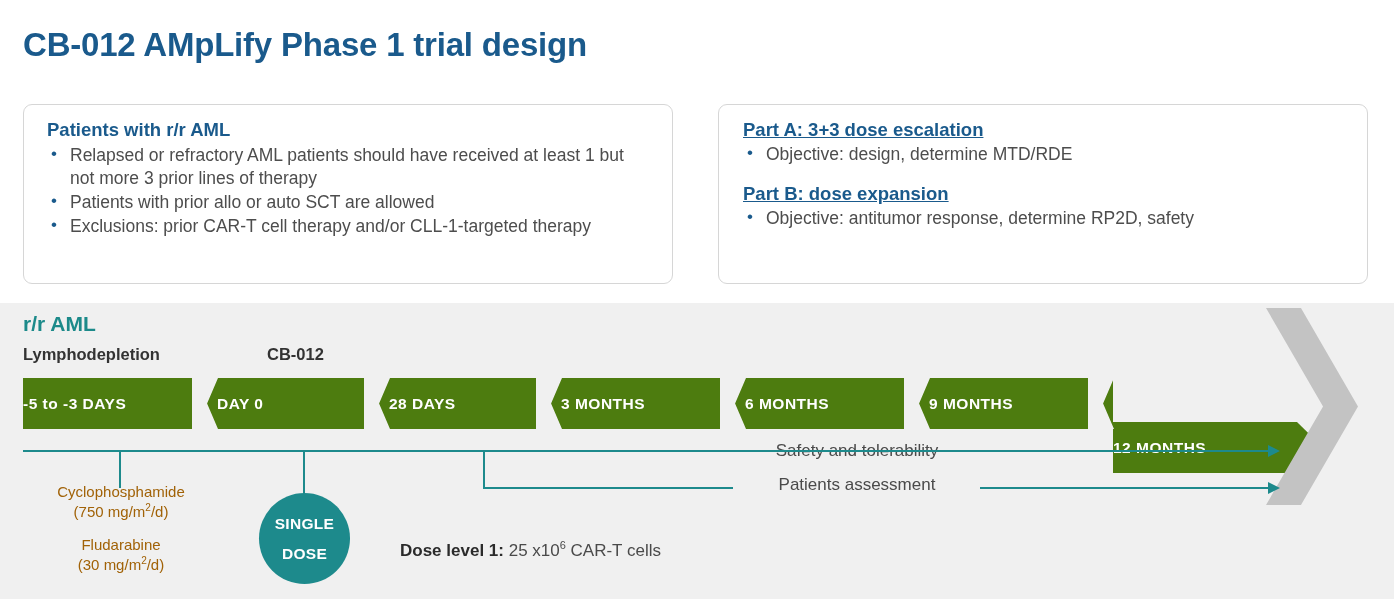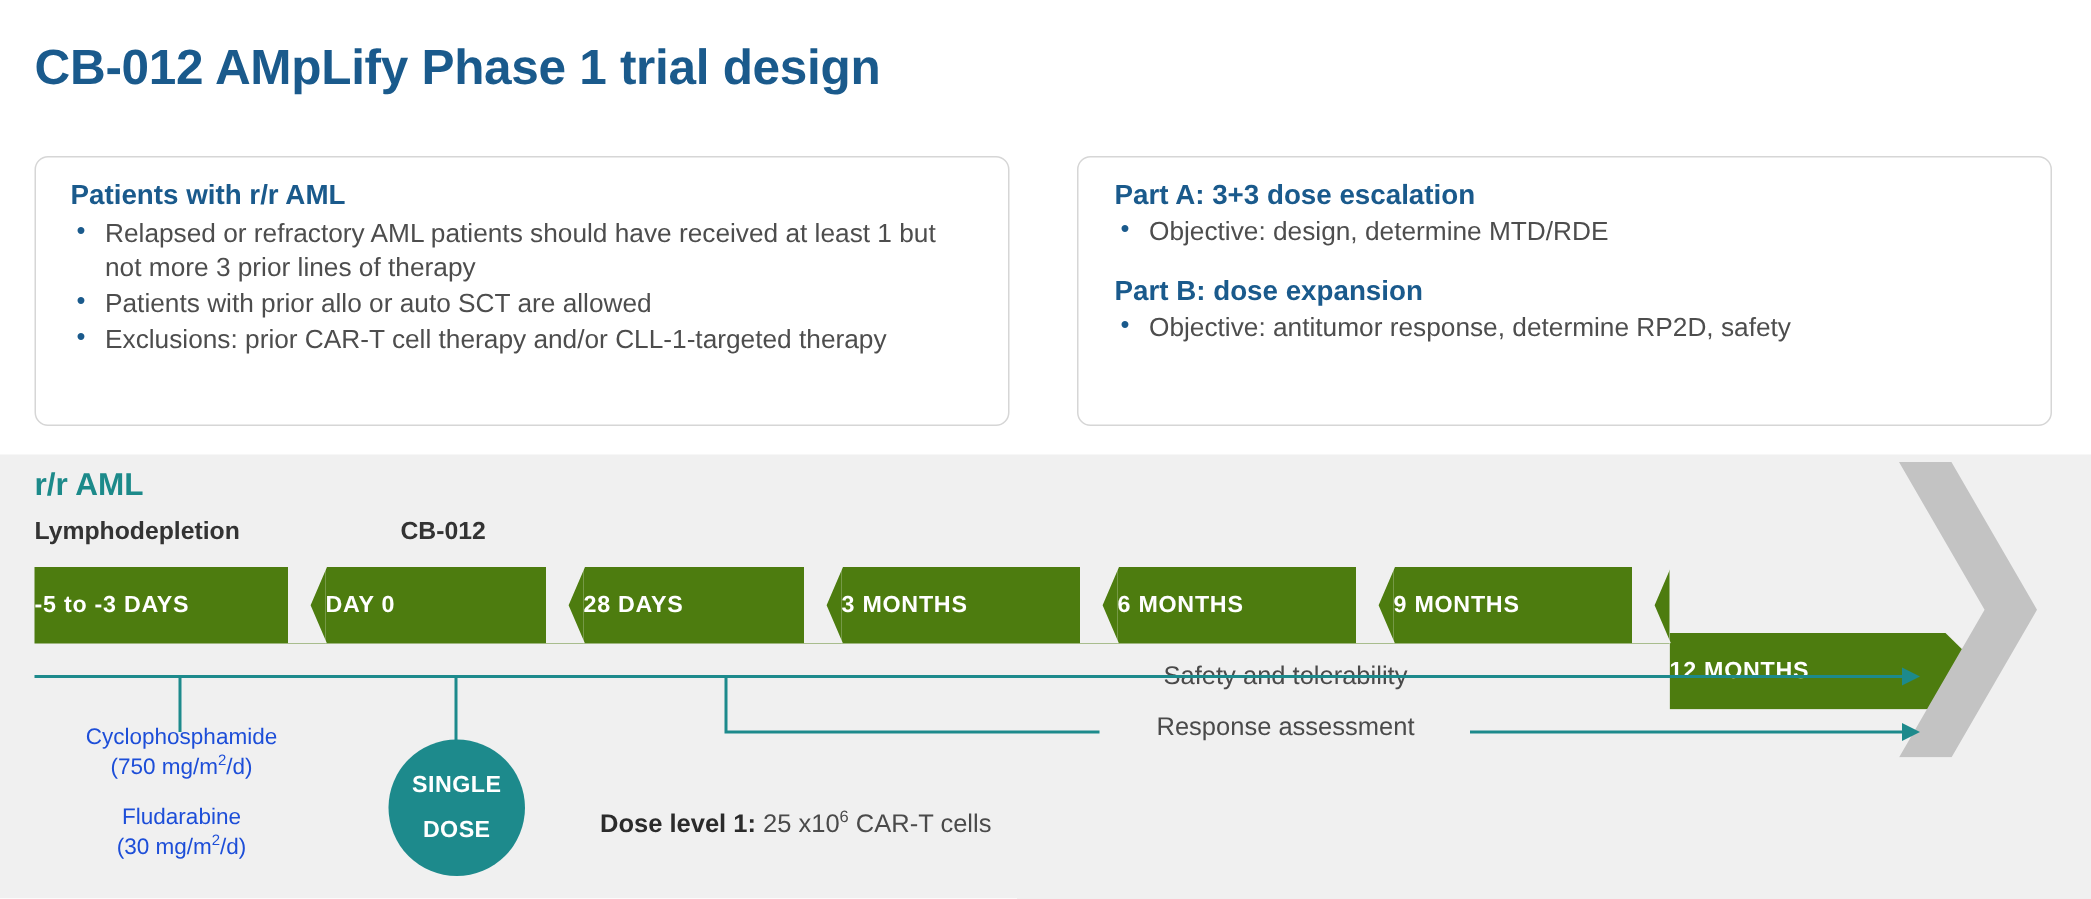--- a/index.html
+++ b/index.html
@@ -39,21 +39,21 @@
   #card-patients { left: 23px;  width: 650px; padding-left: 23px; }
   #card-parts    { left: 718px; width: 650px; }
 
   .card-heading {
     font-size: 18.5px;
     font-weight: bold;
     color: #1a5a8c;
     margin-bottom: 3px;
     white-space: nowrap;
   }
-  #card-parts .card-heading { margin-bottom: 2px; }
+  #card-parts .card-heading { margin-bottom: 2px; text-decoration: underline; }
   #card-parts .part-block.second { margin-top: 17px; }
 
   ul.bullets { list-style: none; }
   ul.bullets li {
     position: relative;
     padding-left: 23px;
     font-size: 17.5px;
     line-height: 1.32;
     color: #4d4d4d;
     margin-bottom: 1px;
@@ -142,21 +142,21 @@
 
   
   #connectors { position: absolute; left: 0; top: 0; width: 1394px; height: 296px; z-index: 4; }
 
   
   .drug-label {
     position: absolute;
     text-align: center;
     font-size: 15px;
     line-height: 1.25;
-    color: #1d4ed8;
+    color: #a16207;
     white-space: nowrap;
   }
   #label-cyclo { left: 41px; top: 180px; width: 160px; }
   #label-fluda { left: 41px; top: 233px; width: 160px; }
   .drug-label sup { font-size: 10px; vertical-align: super; }
 
   #single-dose-circle {
     position: absolute;
     left: 259px; top: 190px;
     width: 91px; height: 91px;
@@ -297,16 +297,16 @@
     <div id="single-dose-circle">
       <span>SINGLE</span>
       <span>DOSE</span>
     </div>
 
     <div id="dose-level-text">
       <b>Dose level 1:</b><span> 25 x10</span><sup>6</sup><span> CAR-T cells</span>
     </div>
 
     <div class="assessment-label" id="label-safety">Safety and tolerability</div>
-    <div class="assessment-label" id="label-response">Response assessment</div>
+    <div class="assessment-label" id="label-response">Patients assessment</div>
 
   </div>
 </div>
 
 </body></html>

